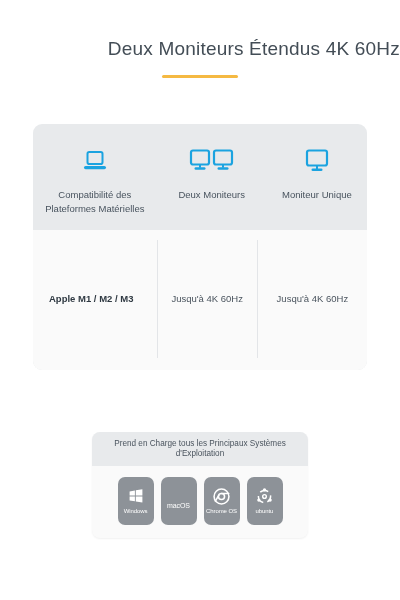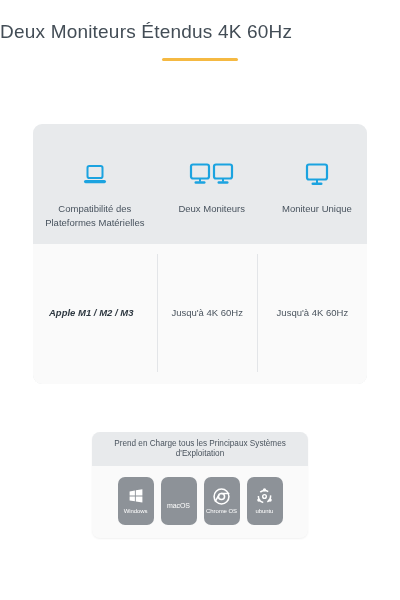--- a/index.html
+++ b/index.html
@@ -17,22 +17,22 @@
 
   .page {
     position: relative;
     width: 400px;
     height: 600px;
     box-sizing: border-box;
   }
 
   
   .title-block {
-    padding-top: 21px;
-    text-align: left;
+    padding-top: 38px;
+    text-align: right;
   }
   .page-title {
     font-size: 19px;
     font-weight: 400;
     letter-spacing: 0.2px;
     color: #434d56;
     margin: 0;
     line-height: 1.2;
   }
   .title-rule {
@@ -50,21 +50,21 @@
     top: 124px;
     width: 334px;
     background: #e8eaec;
     border-radius: 9px;
     overflow: hidden;
   }
 
   .compare-head {
     display: flex;
     align-items: flex-start;
-    padding: 32px 0 14px 0;
+    padding: 18px 0 14px 0;
   }
   .head-col {
     flex: 0 0 33.333%;
     text-align: center;
     padding: 0 6px;
     box-sizing: border-box;
   }
   .head-col.col-platform { flex: 0 0 37%; }
   .head-col.col-single   { flex: 0 0 30%; }
   .head-col.col-dual     { flex: 0 0 33%; }
@@ -111,21 +111,20 @@
     align-items: center;
     justify-content: center;
   }
 
   .plat-row {
     font-size: 9.5px;
     color: #4a545e;
     padding: 9px 0;
     border-bottom: 1px solid #e7e9eb;
     line-height: 1.2;
-    font-style: italic;
   }
   .plat-row:last-child { border-bottom: none; }
   .plat-row.strong {
     font-weight: bold;
     color: #2f3942;
   }
 
   .spec-cell {
     font-size: 9.5px;
     color: #4a545e;

